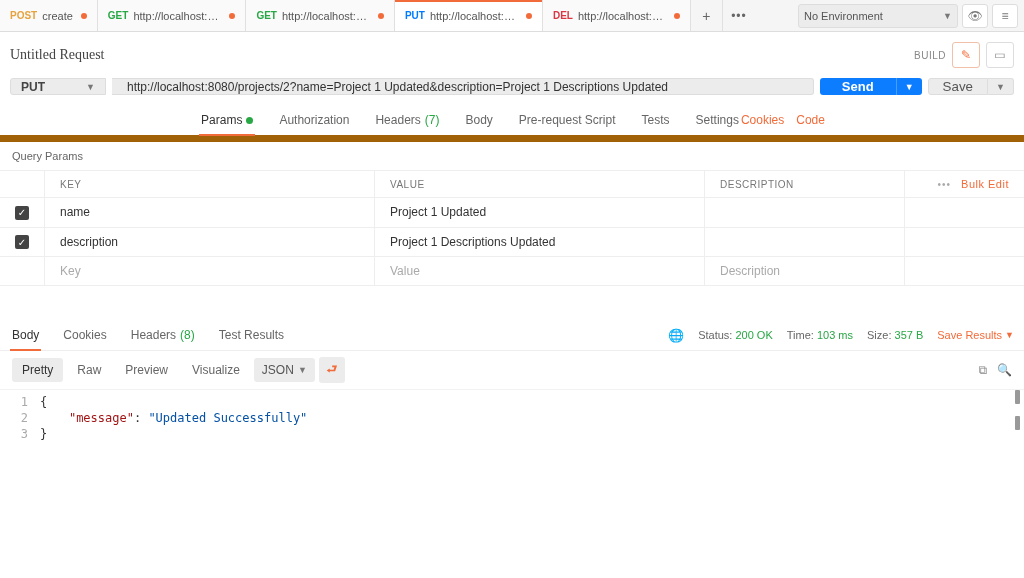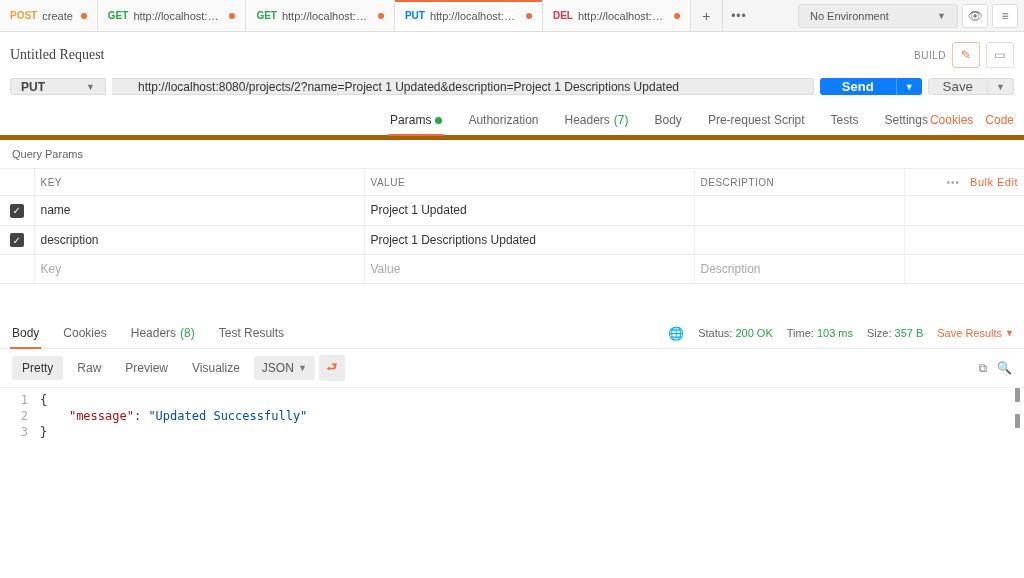--- a/index.html
+++ b/index.html
@@ -12,49 +12,49 @@
 .tab .method { font-weight: 700; font-size: 10px; margin-right: 5px; }
 .m-post { color: #e6a23c; }
 .m-get { color: #28a745; }
 .m-put { color: #007bff; }
 .m-del { color: #dc3545; }
 .tab .label { font-size: 11px; color: #555; overflow: hidden; text-overflow: ellipsis; max-width: 88px; }
 .tab .dot { width: 6px; height: 6px; border-radius: 50%; background: #f26b3a; margin-left: 8px; }
 .tab-add { width: 32px; display: flex; align-items: center; justify-content: center; border-right: 1px solid #e0e0e0; cursor: pointer; color: #666; font-size: 14px; }
 .tab-more { width: 32px; display: flex; align-items: center; justify-content: center; cursor: pointer; color: #666; letter-spacing: 1px; }
 .env-area { display: flex; align-items: center; padding: 0 6px; gap: 4px; }
-.env-select { width: 160px; height: 24px; background: #ececec; border: 1px solid #ddd; border-radius: 3px; display: flex; align-items: center; padding: 0 11px; color: #555; font-size: 11px; justify-content: space-between; }
+.env-select { width: 160px; height: 24px; background: #ececec; border: 1px solid #ddd; border-radius: 3px; display: flex; align-items: center; padding: 0 5px; color: #555; font-size: 11px; justify-content: space-between; }
 .icon-btn { width: 26px; height: 24px; display: flex; align-items: center; justify-content: center; border: 1px solid #ddd; border-radius: 3px; background: #fff; color: #777; cursor: pointer; }
 .header-row { display: flex; align-items: center; justify-content: space-between; padding: 10px 10px 6px 10px; }
 .req-name { font-size: 14px; color: #444; font-family: Liberation Serif, serif; }
 .build-area { display: flex; align-items: center; gap: 6px; }
 .build-label { font-size: 10px; color: #888; letter-spacing: 0.5px; }
 .sq-btn { width: 28px; height: 26px; border: 1px solid #ddd; border-radius: 3px; background: #fff; display: flex; align-items: center; justify-content: center; cursor: pointer; color: #888; }
 .sq-btn.orange { color: #f26b3a; border-color: #f0c0a8; }
 .url-row { display: flex; gap: 6px; padding: 4px 10px 10px 10px; align-items: stretch; }
 .method-select { width: 96px; background: #ececec; border: 1px solid #ddd; border-radius: 3px 0 0 3px; display: flex; align-items: center; justify-content: space-between; padding: 0 10px; font-weight: 600; color: #444; }
-.url-input { flex: 1; background: #ececec; border: 1px solid #ddd; border-left: none; border-radius: 0 3px 3px 0; display: flex; align-items: center; padding: 0 26px; color: #333; }
+.url-input { flex: 1; background: #ececec; border: 1px solid #ddd; border-left: none; border-radius: 0 3px 3px 0; display: flex; align-items: center; padding: 0 15px; color: #333; }
 .send-grp { display: flex; }
 .send-btn { background: #0d7dff; color: #fff; border: none; padding: 0 22px; font-weight: 600; font-size: 13px; border-radius: 3px 0 0 3px; cursor: pointer; }
 .send-caret { width: 26px; background: #0d7dff; border: none; border-left: 1px solid rgba(255,255,255,0.25); border-radius: 0 3px 3px 0; color: #fff; cursor: pointer; display: flex; align-items: center; justify-content: center; }
 .save-grp { display: flex; }
 .save-btn { background: #ececec; border: 1px solid #ddd; padding: 0 14px; color: #555; border-radius: 3px 0 0 3px; cursor: pointer; }
 .save-caret { width: 26px; background: #ececec; border: 1px solid #ddd; border-left: none; border-radius: 0 3px 3px 0; display: flex; align-items: center; justify-content: center; color: #777; cursor: pointer; }
-.req-tabs { display: flex; align-items: center; padding: 0 10px; border-bottom: 5px solid #a16207; justify-content: flex-end; }
+.req-tabs { display: flex; align-items: center; padding: 0 10px; border-bottom: 7px solid #a16207; justify-content: center; }
 .req-tabs-left { display: flex; gap: 22px; }
 .rtab { padding: 8px 2px; color: #666; cursor: pointer; position: relative; display: flex; align-items: center; gap: 4px; }
 .rtab.active { color: #333; }
 .rtab.active::after { content: ""; position: absolute; left: 0; right: 0; bottom: -1px; height: 2px; background: #f26b3a; }
 .rtab .gdot { width: 7px; height: 7px; border-radius: 50%; background: #28a745; }
 .rtab .count { color: #28a745; }
 .req-tabs-right { display: flex; gap: 12px; color: #f26b3a; }
 .req-tabs-right span { cursor: pointer; }
 .qp-label { padding: 8px 12px; color: #666; font-size: 11px; }
 .param-table { width: 100%; border-collapse: collapse; }
-.param-table th, .param-table td { border: 1px solid #eee; padding: 7px 6px; text-align: left; font-weight: normal; font-size: 12px; }
+.param-table th, .param-table td { border: 1px solid #eee; padding: 7px 15px; text-align: left; font-weight: normal; font-size: 12px; }
 .param-table th { color: #777; font-size: 10px; letter-spacing: 0.5px; background: #fff; }
 .param-table th.first, .param-table td.first { width: 34px; text-align: center; border-left: none; }
 .param-table th.last, .param-table td.last { border-right: none; }
 .param-table .placeholder { color: #aaa; }
 .col-key { width: 330px; }
 .col-val { width: 330px; }
 .th-actions { display: flex; align-items: center; gap: 10px; justify-content: flex-end; }
 .dots { color: #aaa; letter-spacing: 1px; cursor: pointer; }
 .bulk { color: #f26b3a; cursor: pointer; font-size: 11px; }
 .chk { width: 14px; height: 14px; background: #444; border-radius: 2px; display: inline-flex; align-items: center; justify-content: center; color: #fff; font-size: 10px; }

